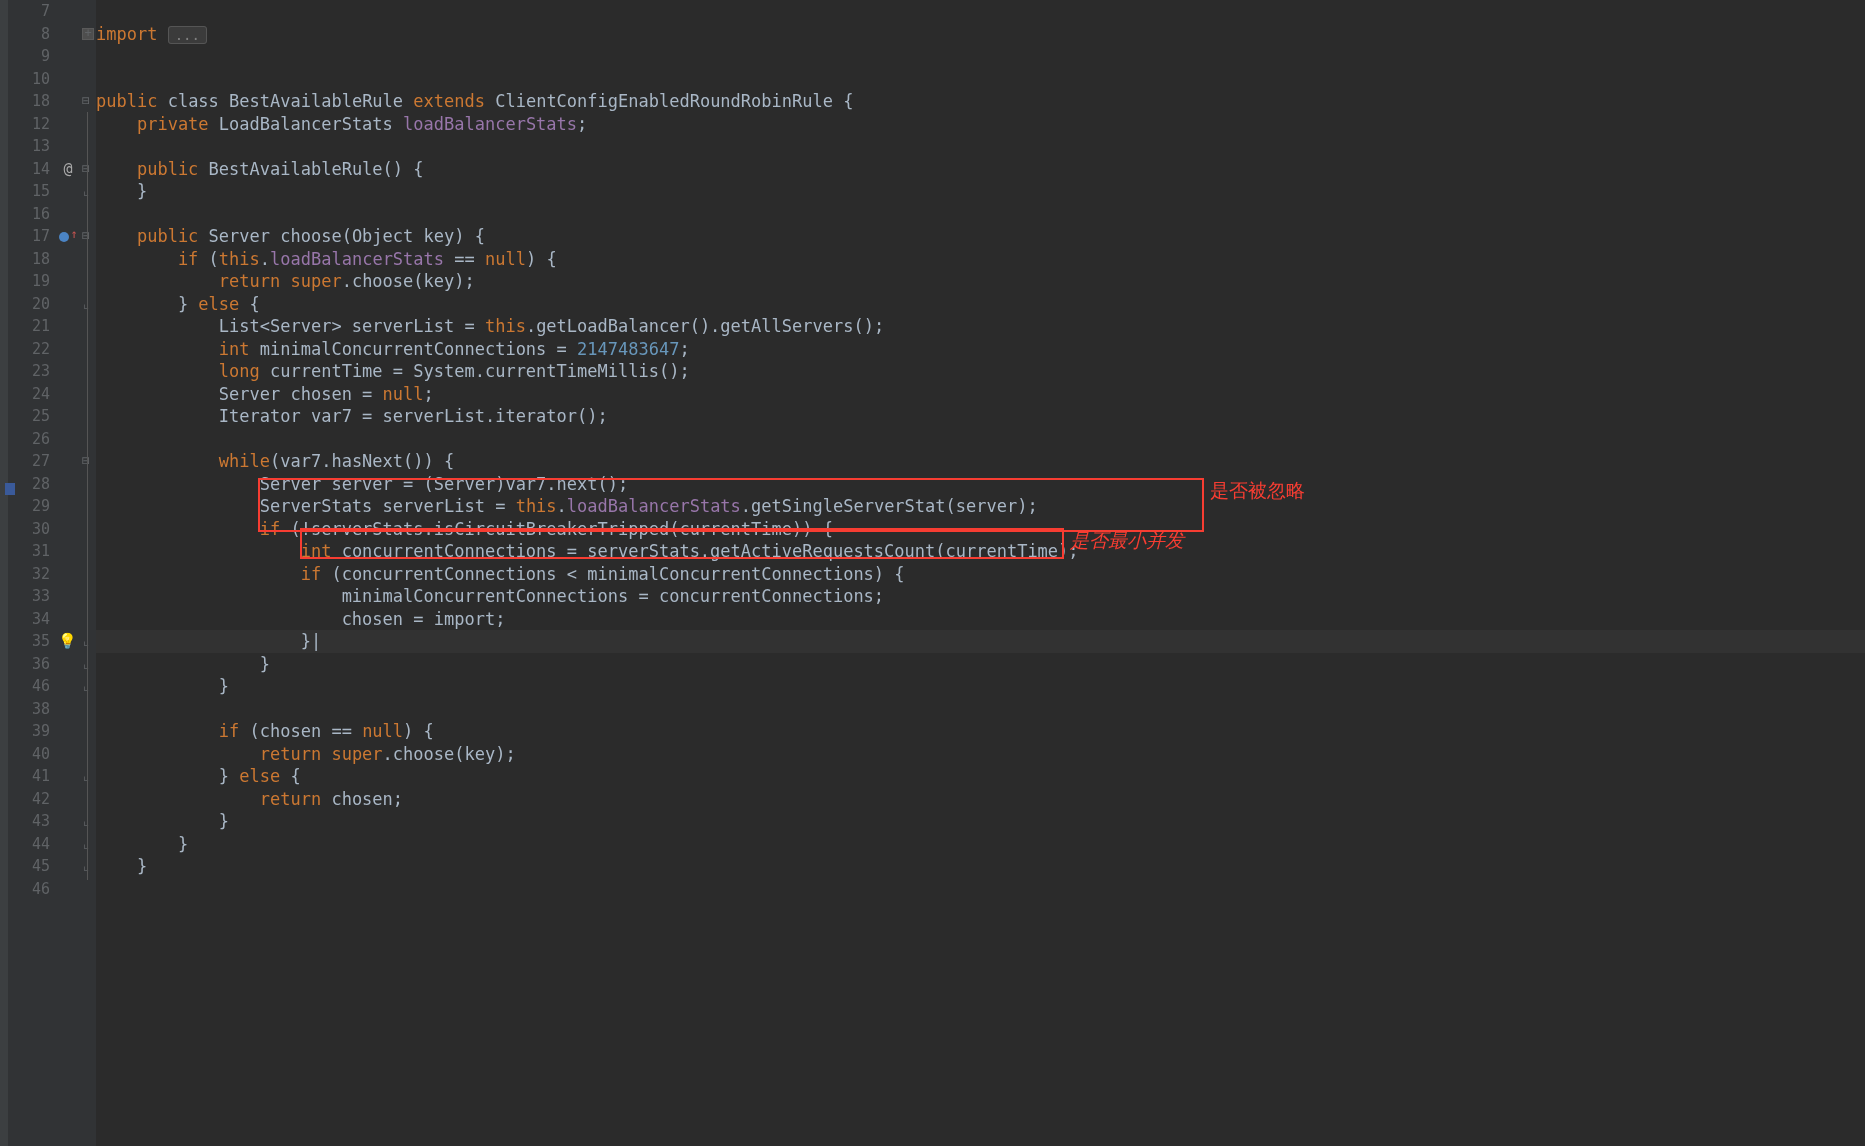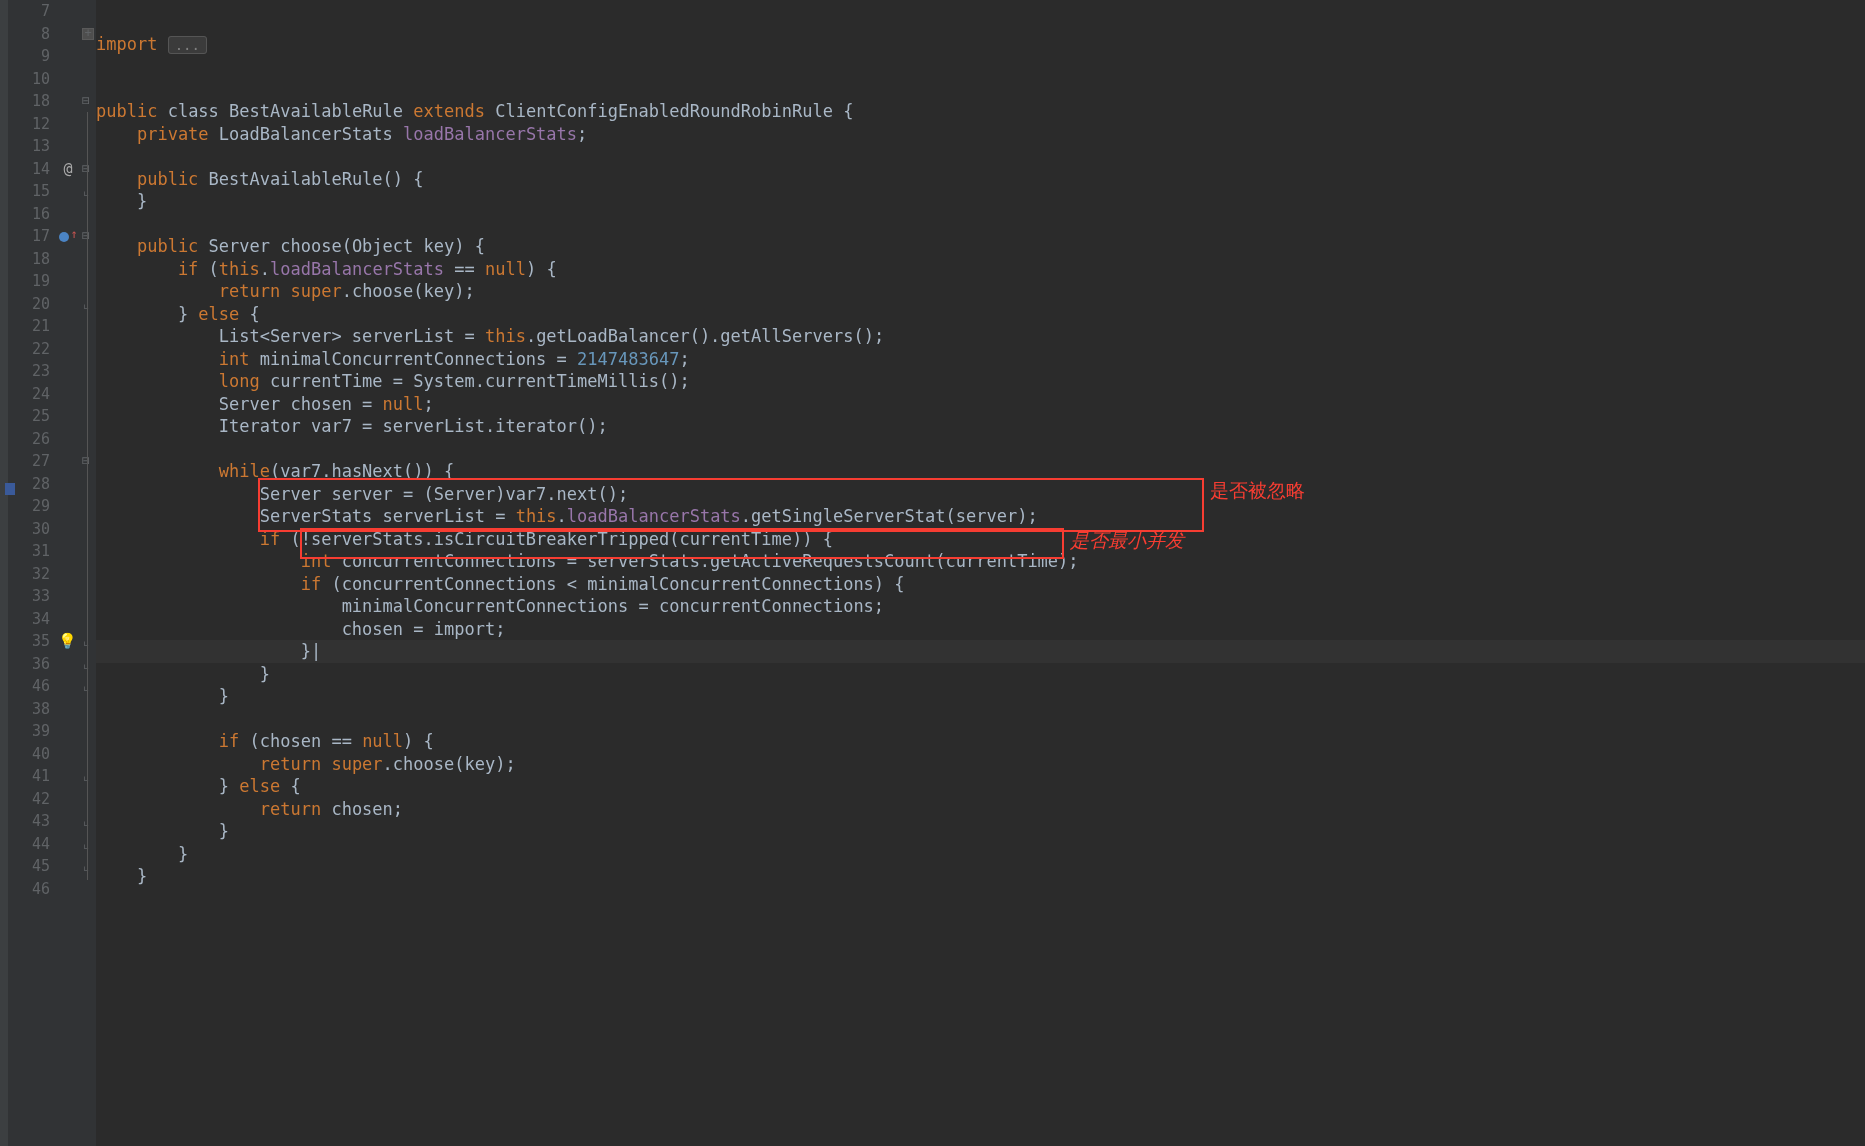--- a/index.html
+++ b/index.html
@@ -4,21 +4,21 @@
 <style>
   html,body{margin:0;padding:0;background:#2b2b2b;font-family:Consolas,Monaco,monospace;font-size:17px;color:#a9b7c6;width:1865px;height:1146px;overflow:hidden;}
   .editor{display:flex;position:relative;}
   .left-strip{width:8px;background:#3c3f41;height:1146px;}
   .bp-strip{width:4px;background:#313335;height:1146px;position:relative;}
   .bp-mark{position:absolute;left:-3px;width:10px;height:12px;background:#3a5a9a;top:483px;}
   .gutter{width:44px;background:#313335;color:#606366;text-align:right;padding-top:0;user-select:none;}
   .gutter .ln{height:22.5px;line-height:22.5px;padding-right:6px;font-size:15px;}
   .icon-col{width:24px;background:#313335;position:relative;}
   .fold-col{width:16px;background:#313335;position:relative;}
-  .code{flex:1;position:relative;padding-top:10px;}
+  .code{flex:1;position:relative;padding-top:0;}
   .line{height:22.5px;line-height:22.5px;white-space:pre;position:relative;}
   .line.hl{background:#323232;}
   .kw{color:#cc7832;}
   .str,.num{color:#6897bb;}
   .fld{color:#9876aa;}
   .caret{color:#a9b7c6;}
   .fold-icon{position:absolute;left:2px;color:#606366;font-size:13px;cursor:pointer;line-height:22.5px;}
   .fold-icon.plus{background:#4e4e4e;border:1px solid #5a5a5a;width:10px;height:10px;line-height:8px;text-align:center;font-size:12px;top:6px;}
   .fold-line{position:absolute;left:7px;width:1px;background:#555;top:0;bottom:0;}
   .gutter-icon{position:absolute;line-height:22.5px;width:24px;text-align:center;}

